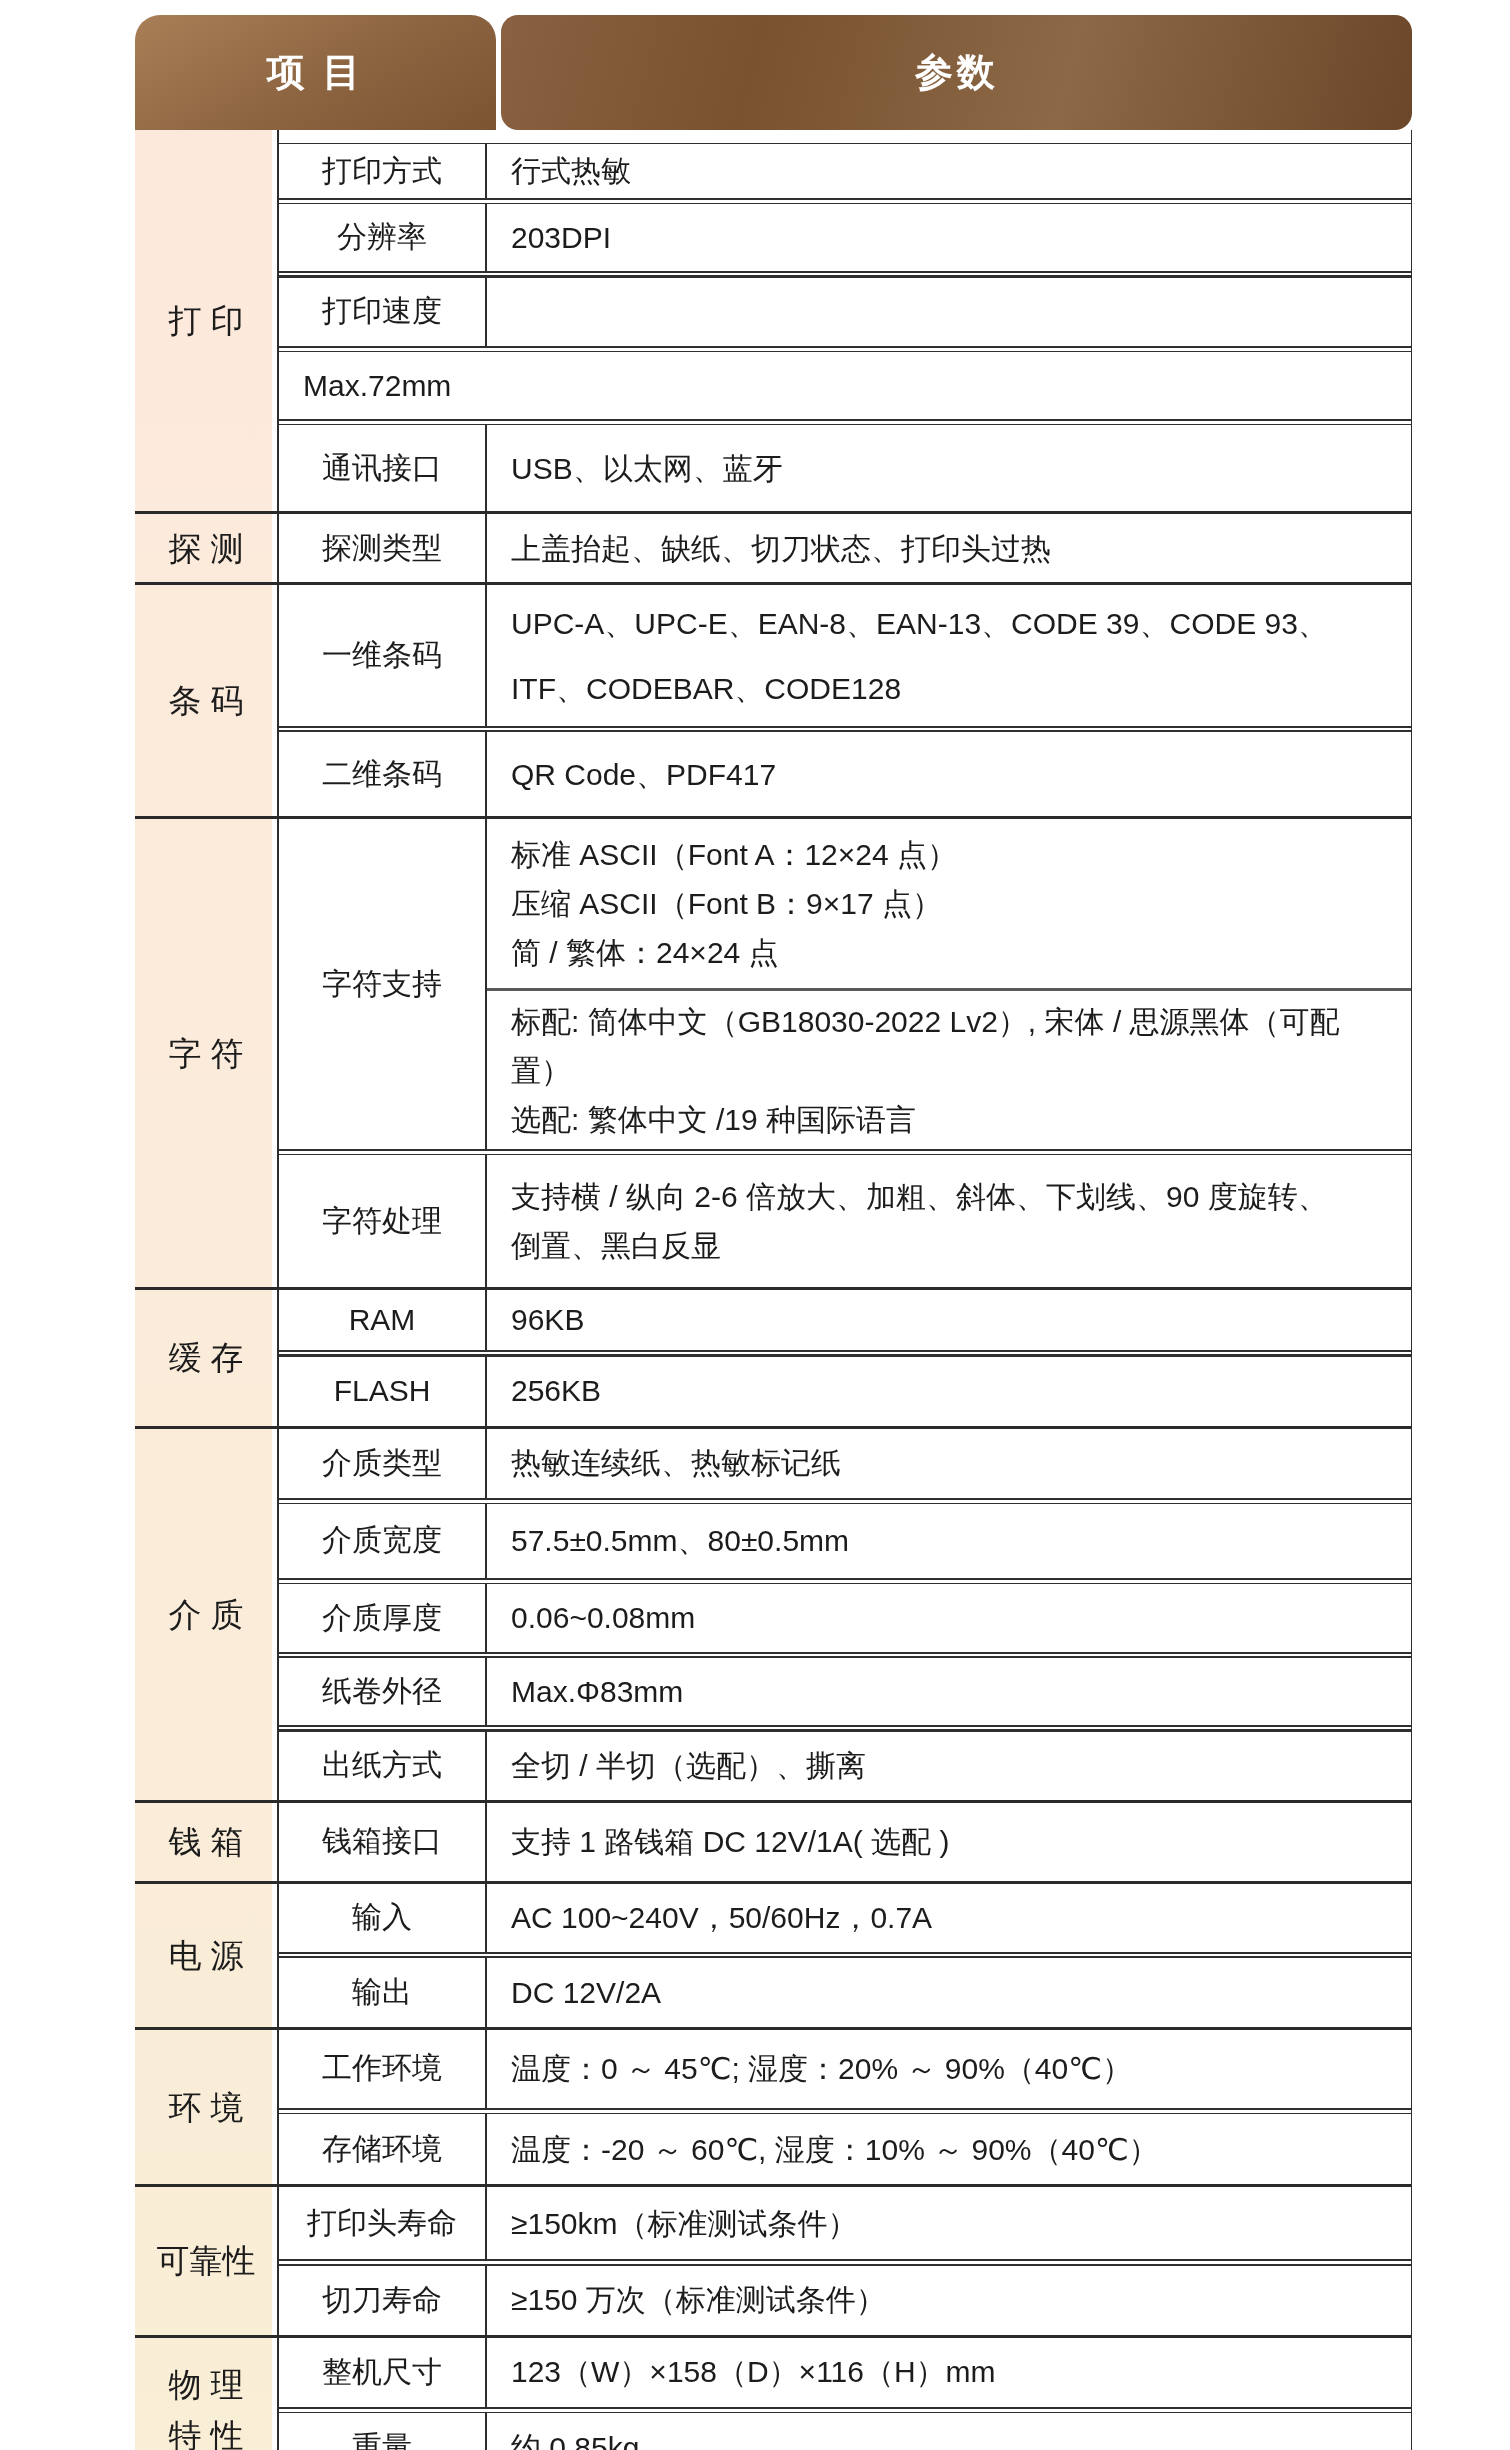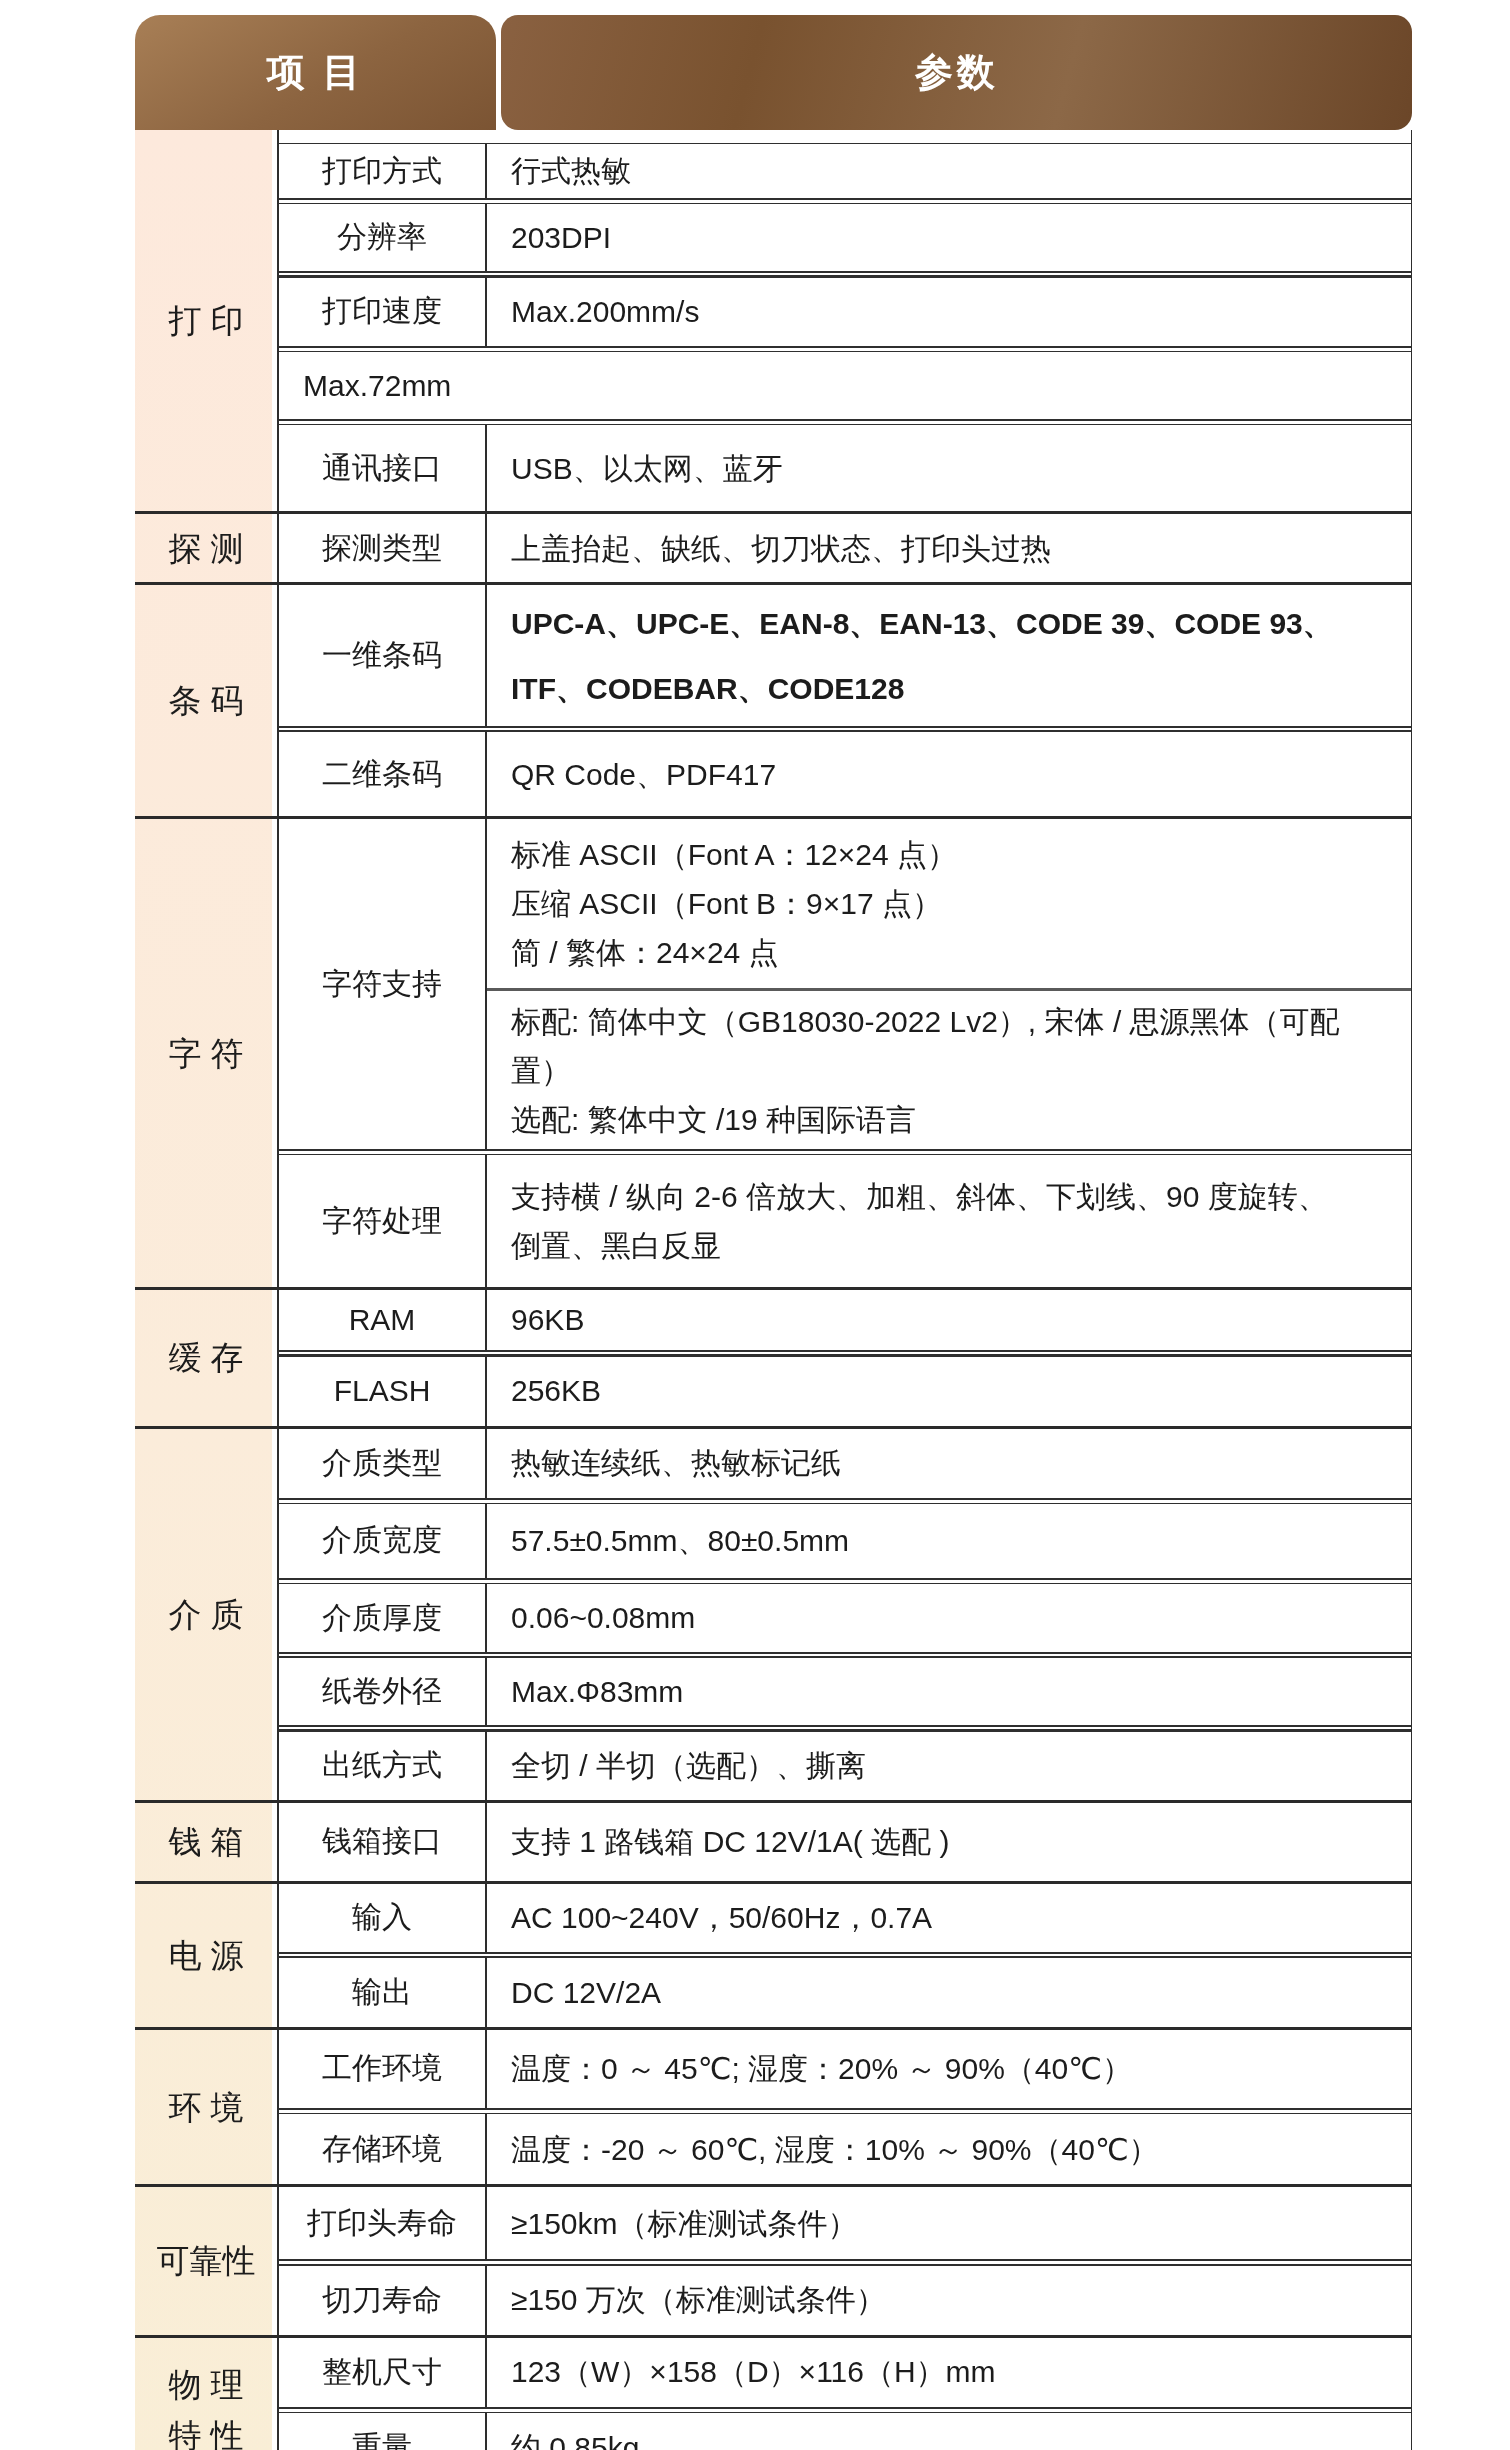--- a/index.html
+++ b/index.html
@@ -38,21 +38,21 @@
   .sub {
     width:208px; flex:none; border-right:2.7px solid #2d2d2d;
     display:flex; align-items:center; justify-content:center; text-align:center;
     font-size:30px; padding:3.6px 5.4px; box-sizing:border-box;
   }
   .val {
     flex:1; display:flex; align-items:center;
     font-size:30px; line-height:1.45; padding:5.4px 16px 5.4px 24px; box-sizing:border-box;
     white-space:pre-line;
   }
-  .val.lh-big { line-height:65px;font-weight:bold; }
+  .val.lh-big { line-height:65px; }
   .val.lh-med { line-height:49px; }
   .rowdiv { 
     height:6.3px; flex:none;
     background:linear-gradient(180deg,#2f2f2f 0 1.8px,rgba(0,0,0,0) 1.8px 4.5px,#2f2f2f 4.5px 6.3px);
   }
   .stack { flex:1; display:flex; flex-direction:column; }
   .graydiv { height:2.7px; flex:none; background:#5a5a5a; }
 </style>
 </head>
 <body>
@@ -74,21 +74,20 @@
           <div class="val">行式热敏</div>
         </div>
         <div class="rowdiv"></div>
         <div class="row" style="--h:67px">
           <div class="sub">分辨率</div>
           <div class="val">203DPI</div>
         </div>
         <div class="rowdiv"></div>
         <div class="row" style="--h:68px">
           <div class="sub">打印速度</div>
-          <div class="val">Max.200mm/s</div>
         </div>
         <div class="rowdiv"></div>
         <div class="row" style="--h:67px">
           <div class="val">Max.72mm</div>
         </div>
         <div class="rowdiv"></div>
         <div class="row" style="--h:86px">
           <div class="sub">通讯接口</div>
           <div class="val">USB、以太网、蓝牙</div>
         </div>

